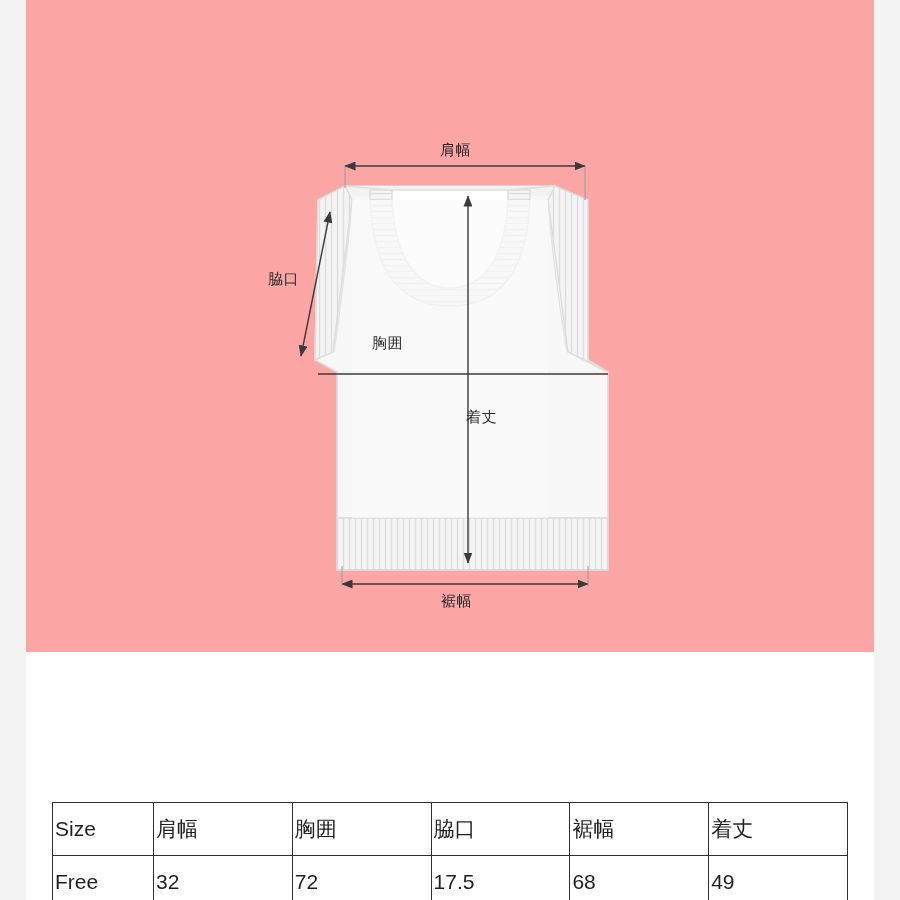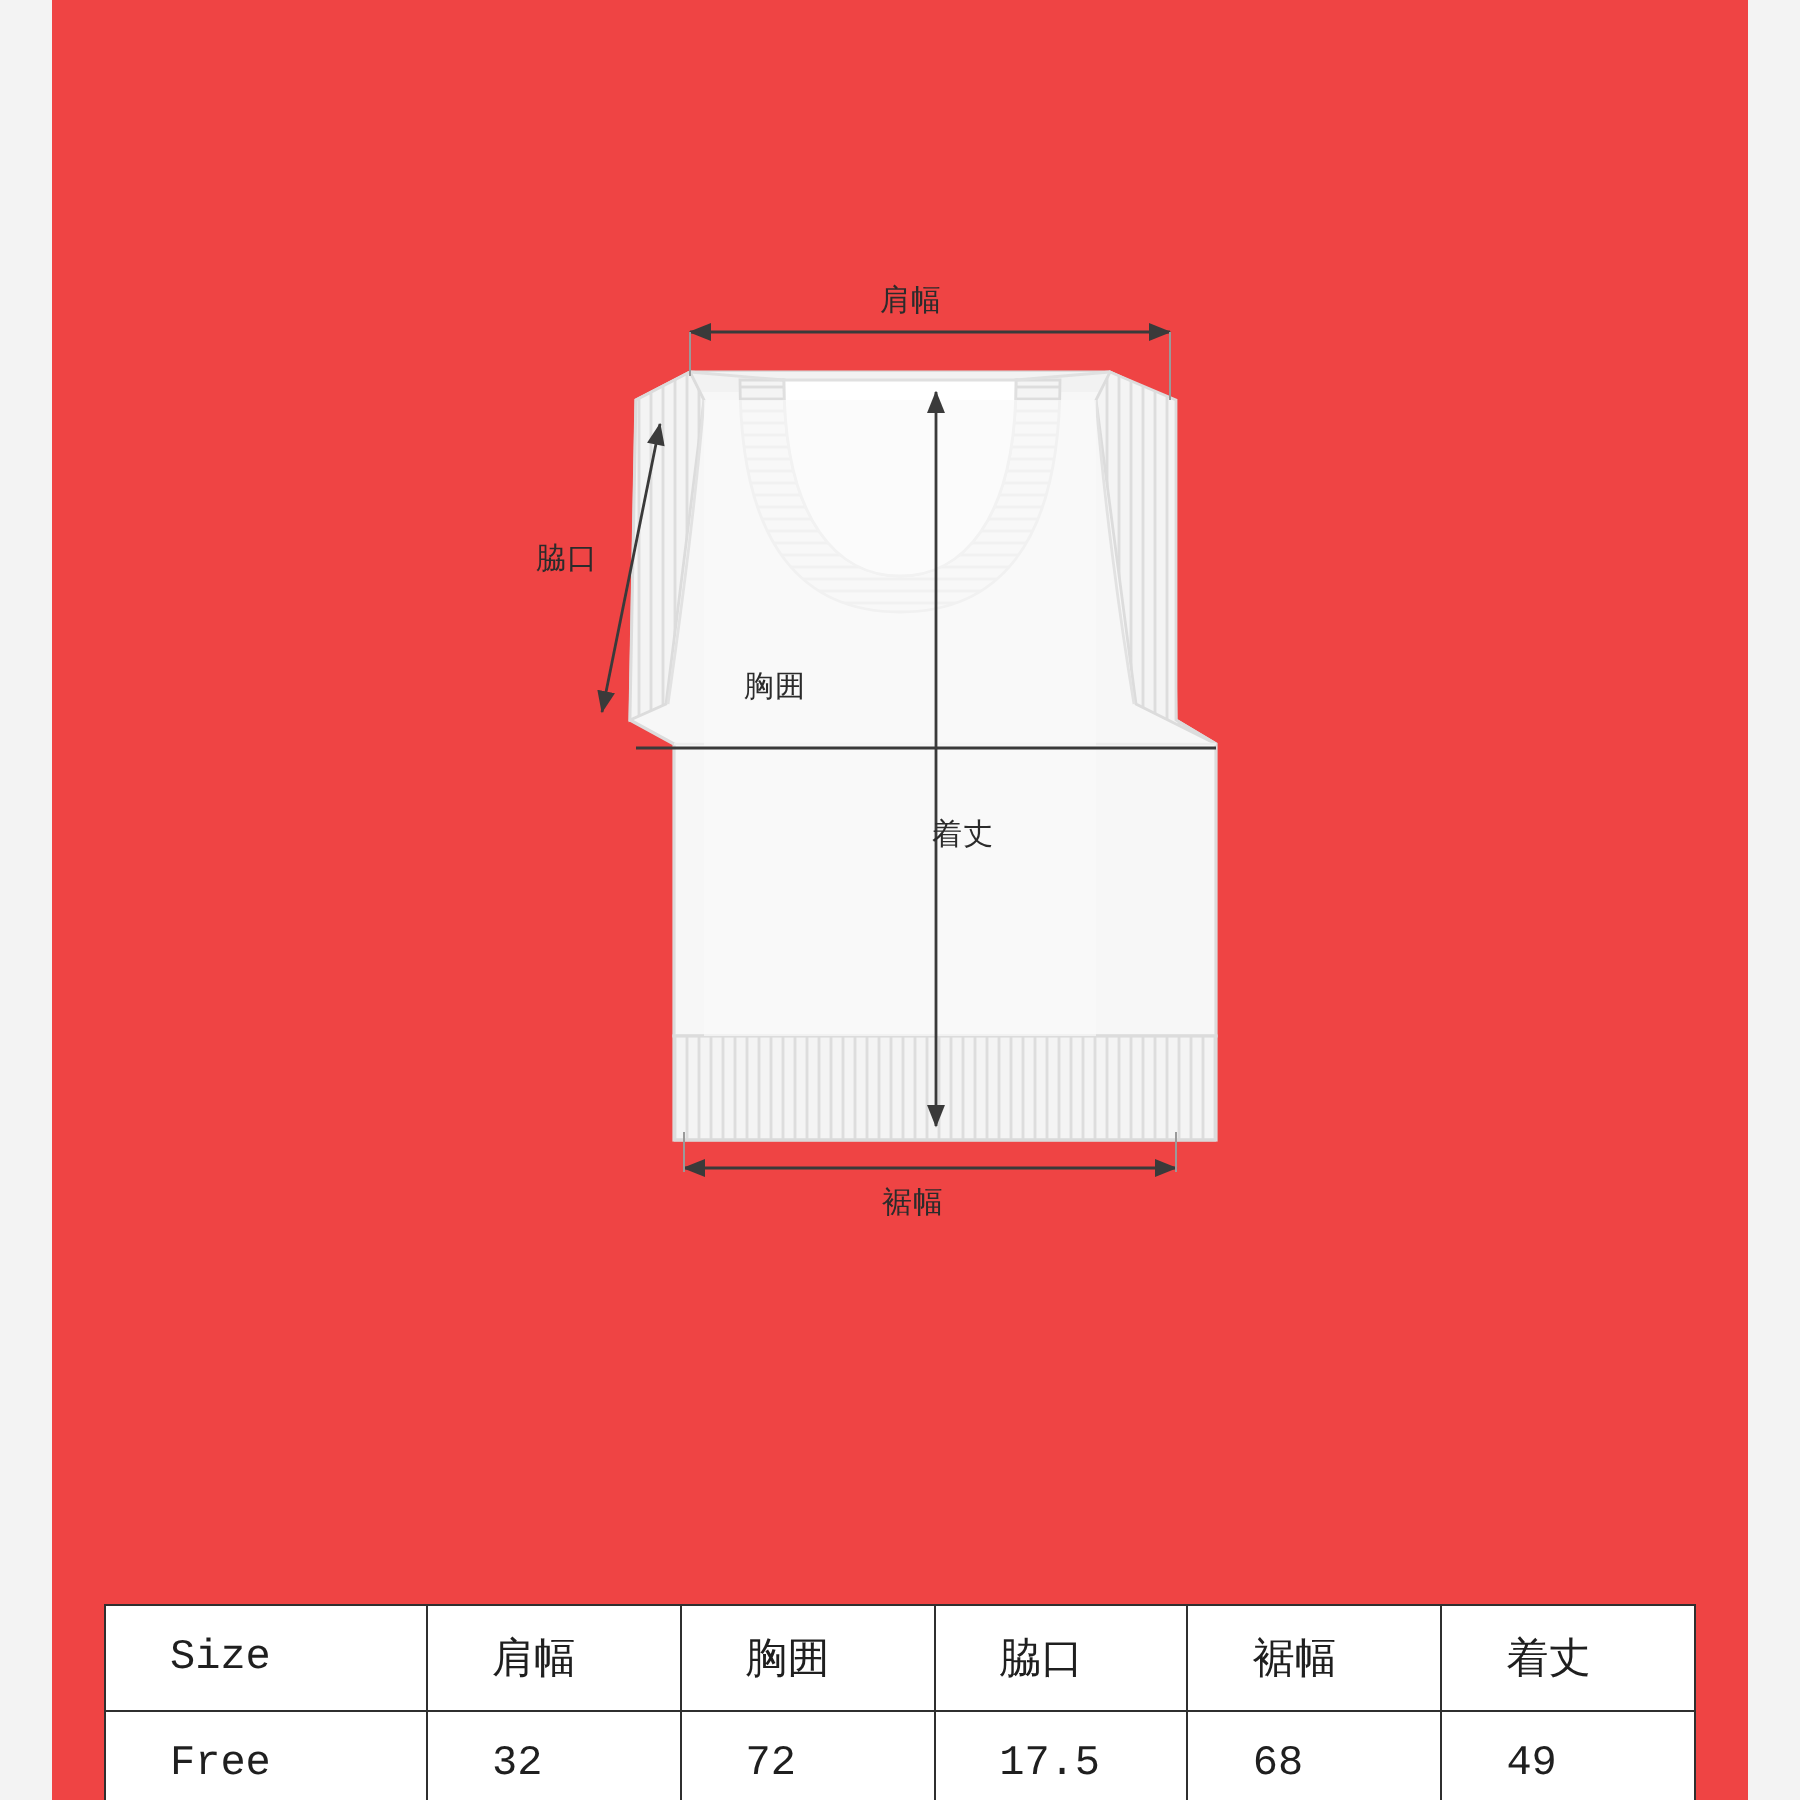--- a/index.html
+++ b/index.html
@@ -11,22 +11,22 @@
     width: 900px;
     height: 900px;
     font-family: "Liberation Sans", sans-serif;
     color: #333333;
     overflow: hidden;
     position: relative;
   }
   #page {
     position: relative;
     width: 900px;
-    height: 900px;
-    background: #ef4444;
+    height: 652px;
+    background: #fca5a5;
   }
   
   .edge-strip {
     position: absolute;
     top: 0;
     width: 26px;
     height: 900px;
     background: #f3f3f3;
   }
   .edge-strip.left { left: 0; }
@@ -53,25 +53,25 @@
     position: absolute;
     left: 52px;
     top: 802px;
     width: 796px;
     border-collapse: collapse;
     table-layout: fixed;
   }
   #spec-table td, #spec-table th {
     border: 1px solid #2f2f2f;
     height: 52px;
-    padding: 0 32px;
+    padding: 0 2px;
     text-align: left;
     vertical-align: middle;
     font-weight: normal;
-    font-family: Liberation Mono, monospace;
+    font-family: Liberation Sans, sans-serif;
     font-size: 21px;
     color: #1f1f1f;
     background: #ffffff;
   }
   #spec-table th:first-child, #spec-table td:first-child { width: 96px; }
   #spec-table th { font-size: 21px; }
   .col-head-jp { font-family: "DejaVu Sans", sans-serif; }
 </style>
 </head>
 <body>

